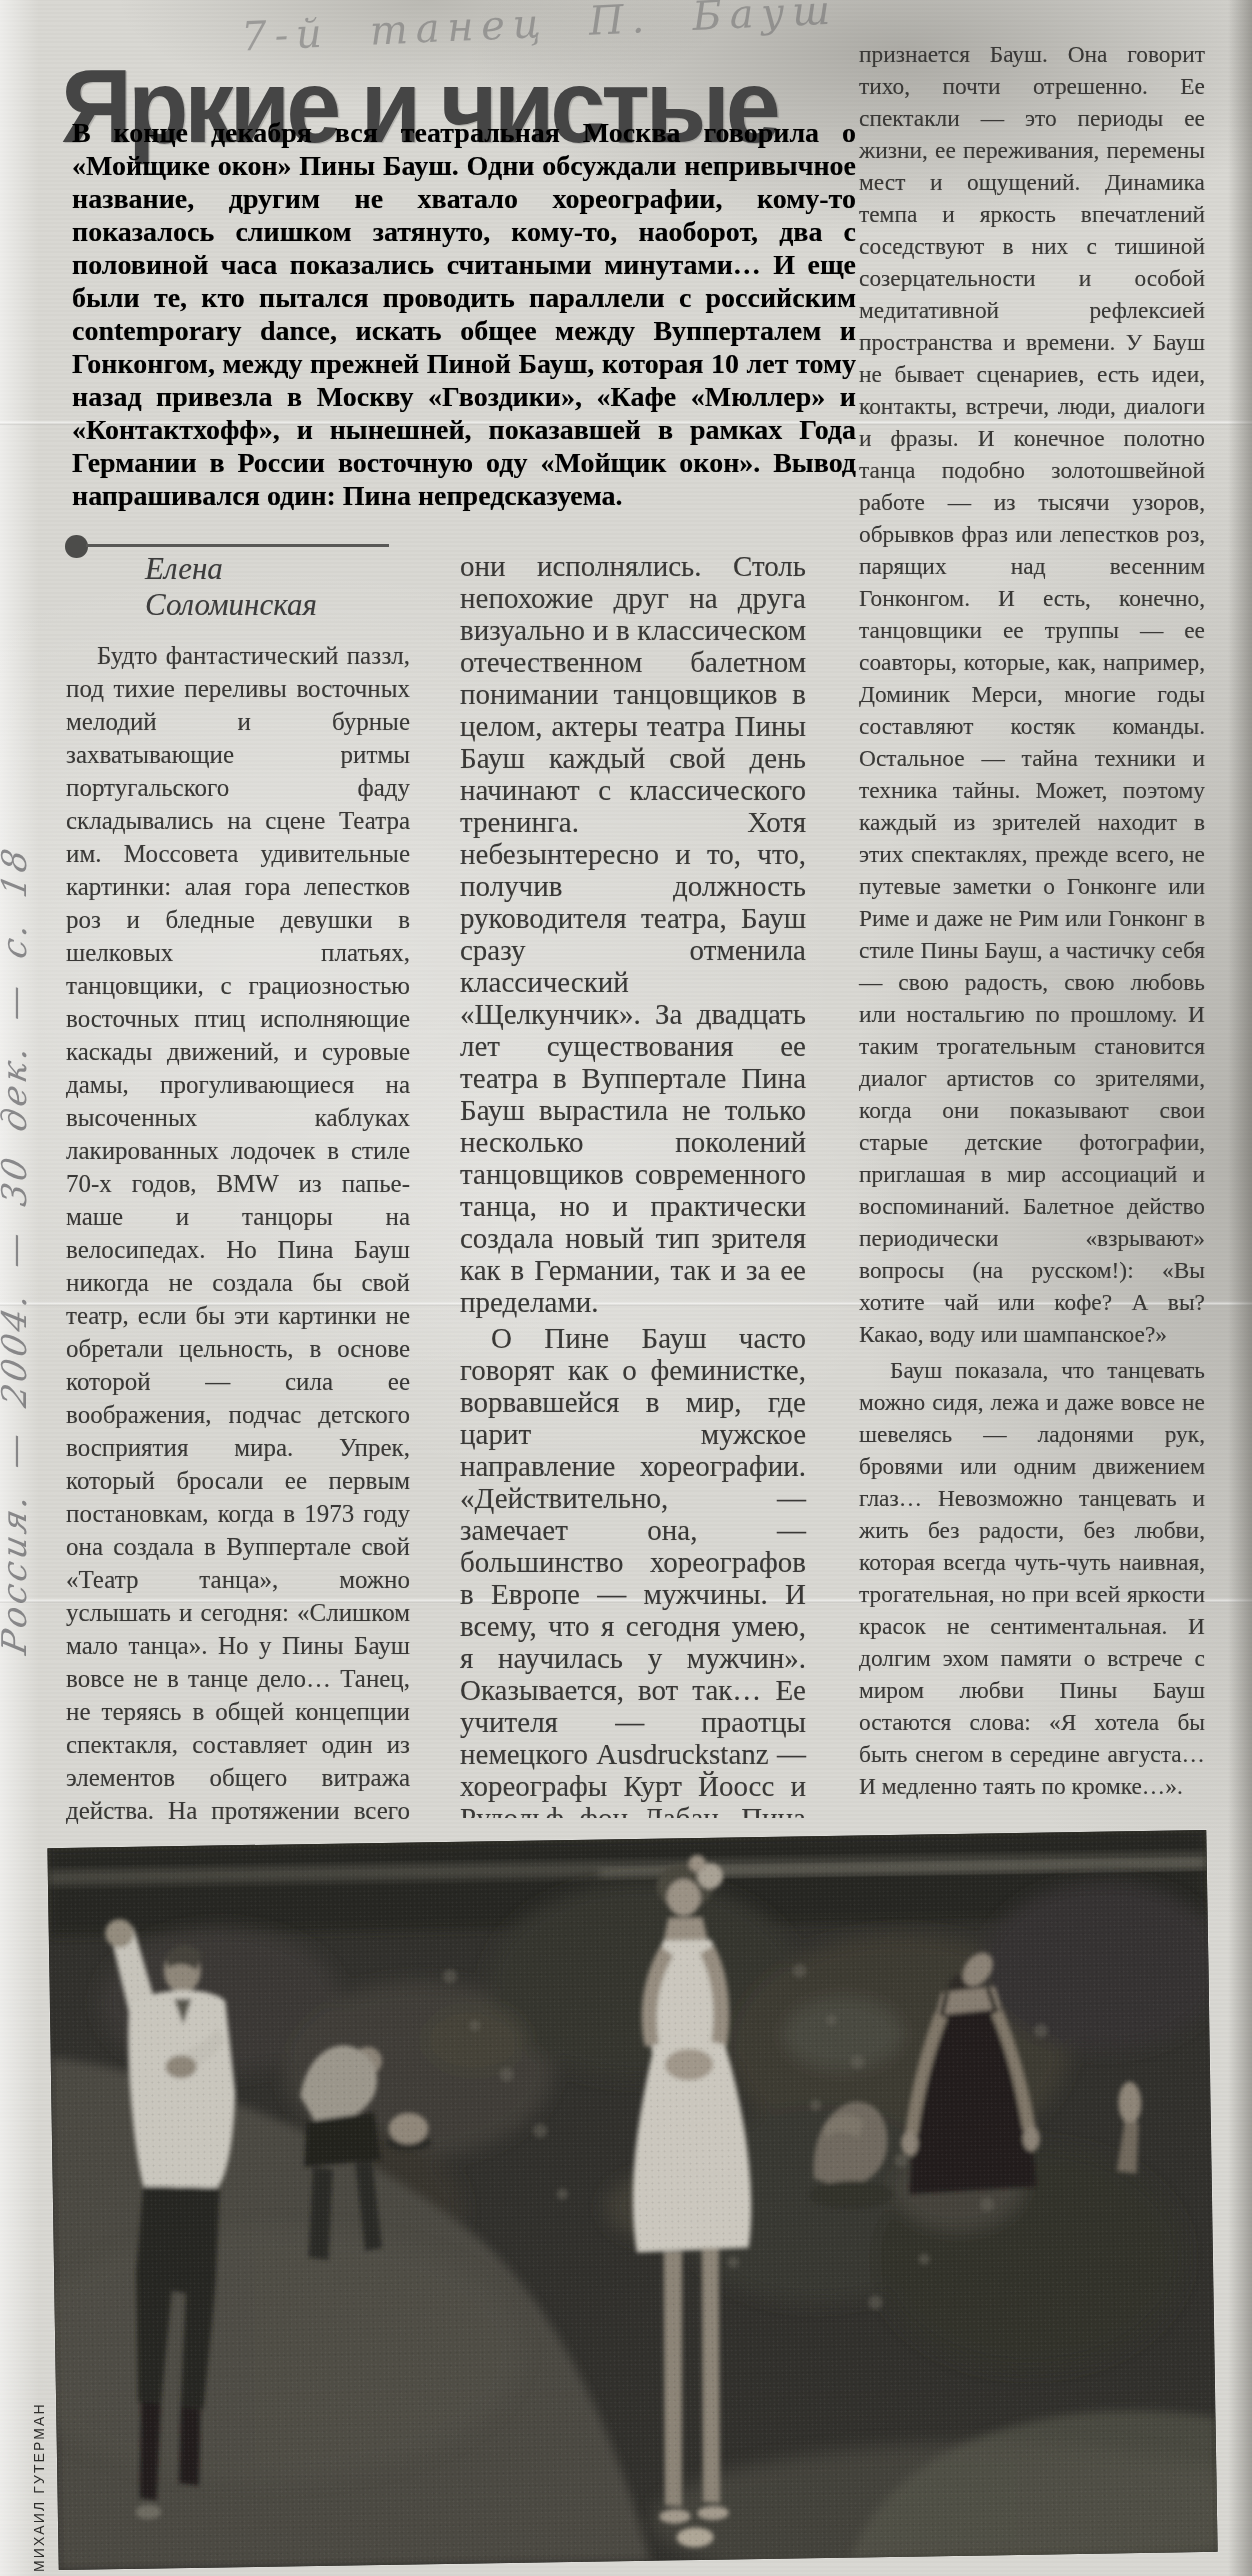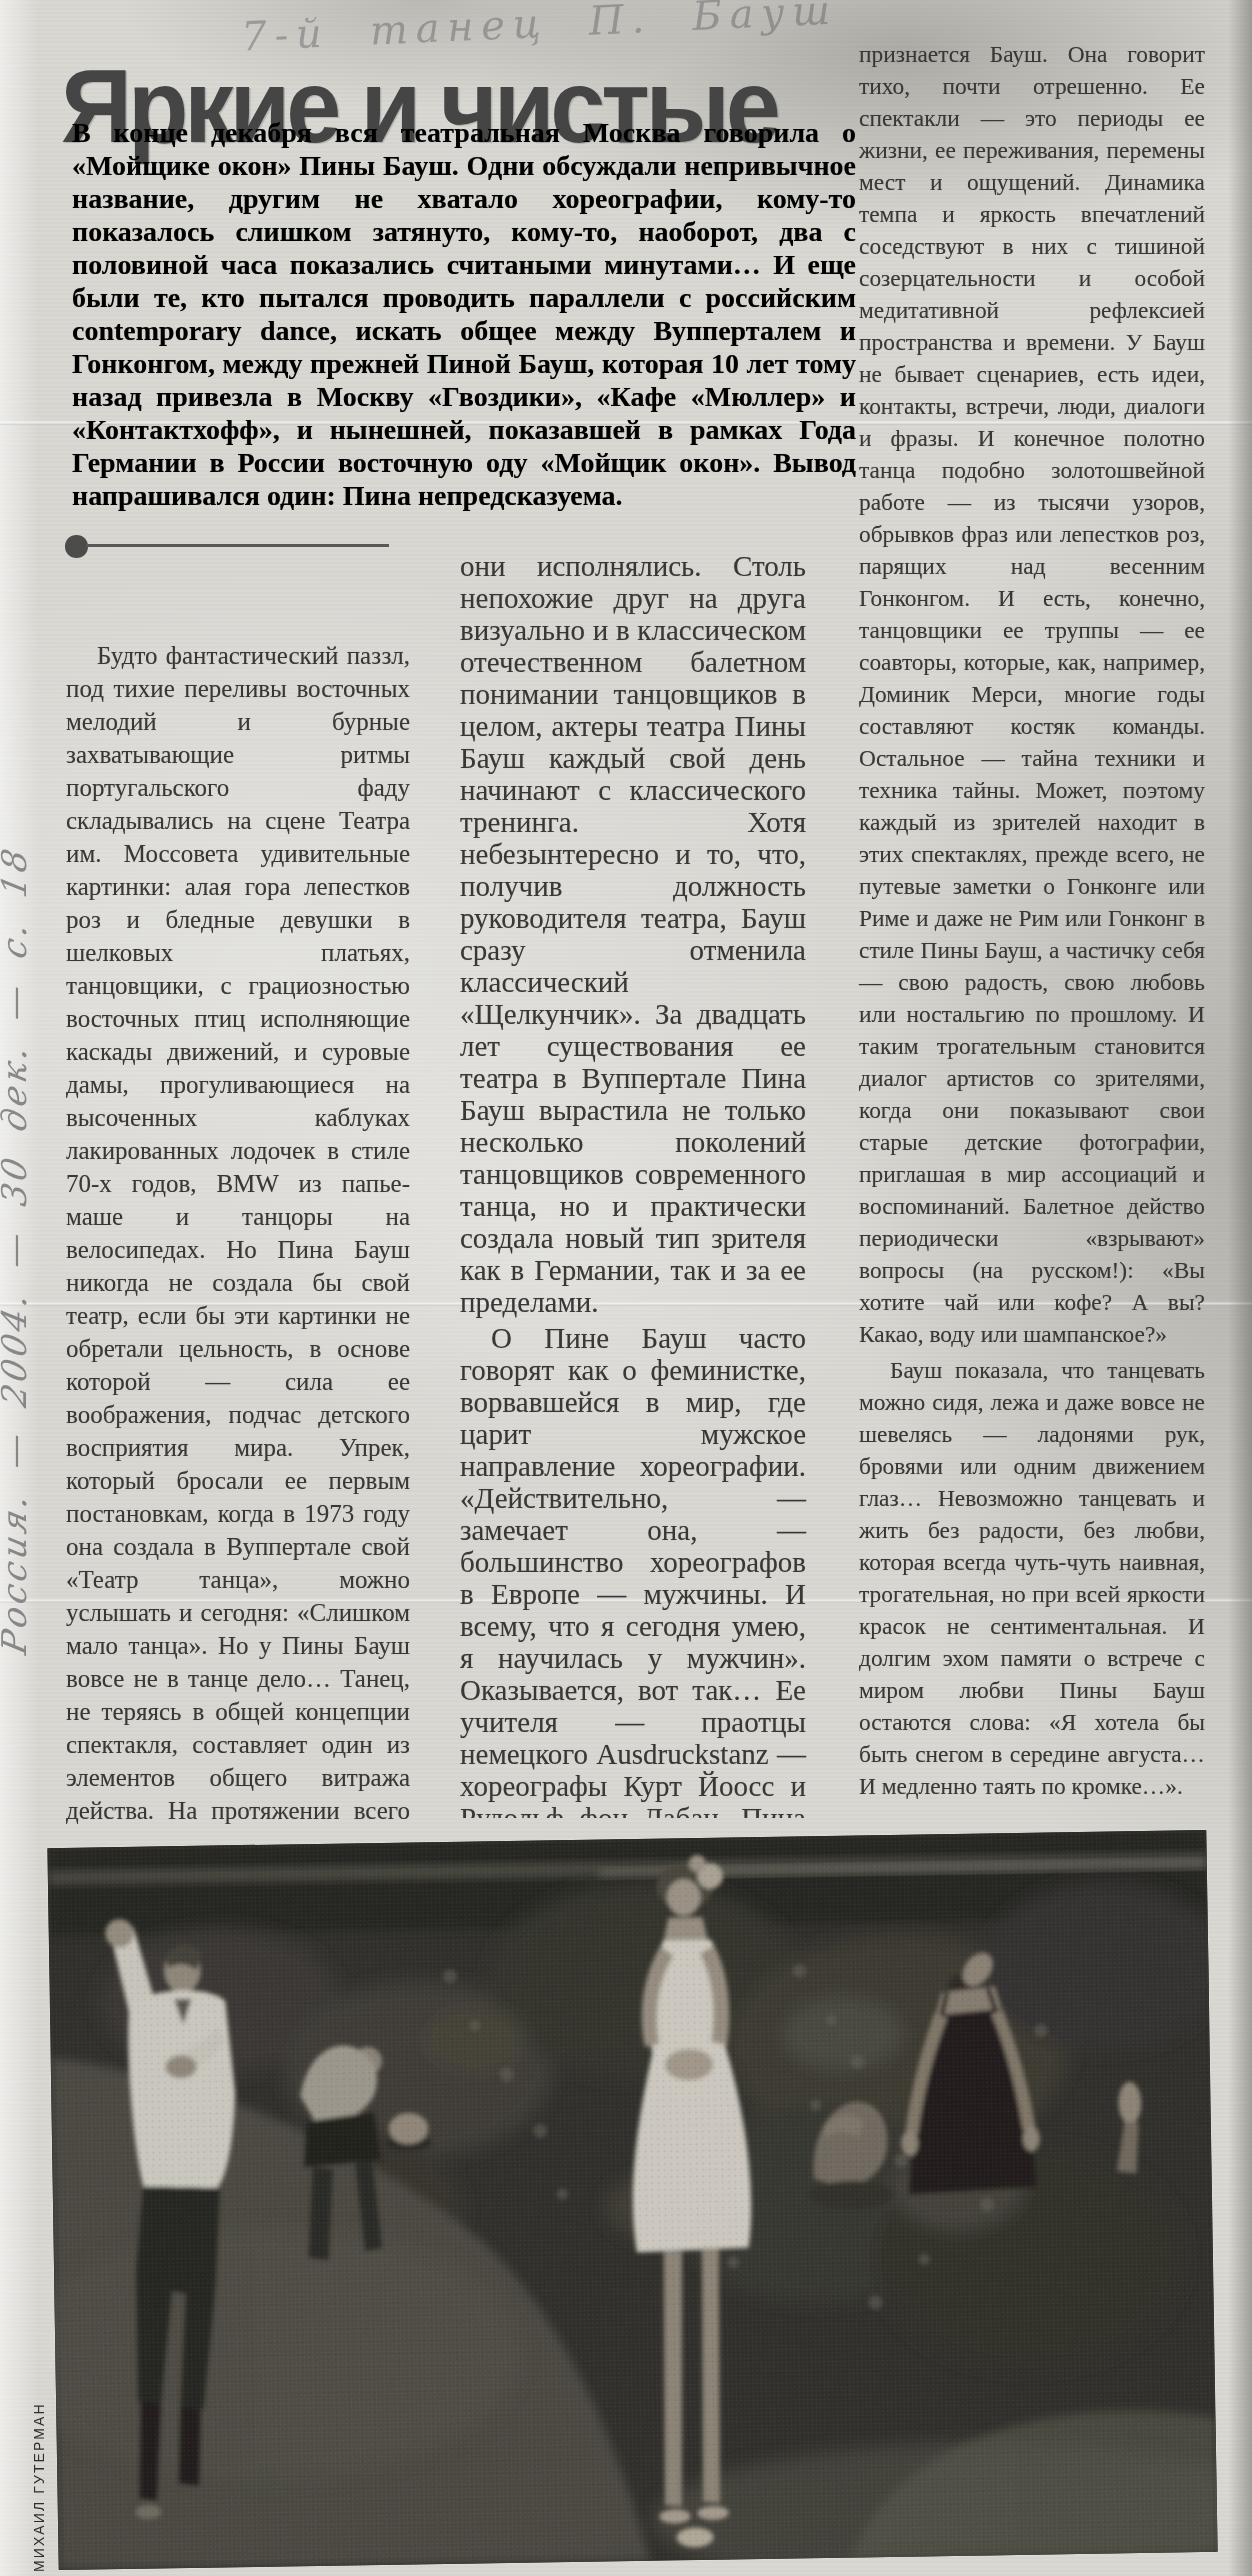--- a/index.html
+++ b/index.html
@@ -99,20 +99,21 @@
 
   <div class="hand-note">7-й танец П. Бауш</div>
   <div class="margin-note">Россия. — 2004. — 30 дек. — с. 18</div>
 
   <h1 class="title">Яркие и чистые</h1>
 
   <p class="lead">В конце декабря вся театральная Москва говорила о «Мойщике окон» Пины Бауш. Одни обсуждали непривычное название, другим не хватало хореографии, кому-то показалось слишком затянуто, кому-то, наоборот, два с половиной часа показались считаными минутами… И еще были те, кто пытался проводить параллели с российским contemporary dance, искать общее между Вупперталем и Гонконгом, между прежней Пиной Бауш, которая 10 лет тому назад привезла в Москву «Гвоздики», «Кафе «Мюллер» и «Контактхофф», и нынешней, показавшей в рамках Года Германии в России восточную оду «Мойщик окон». Вывод напрашивался один: Пина непредсказуема.</p>
 
   <div class="byline-dot"></div>
   <div class="byline-rule"></div>
+  <div class="byline">Елена Соломинская</div>
 
   <div class="col col1">
     <p class="indent">Будто фантастический паззл, под тихие переливы восточных мелодий и бурные захватывающие ритмы португальского фаду складывались на сцене Театра им. Моссовета удивительные картинки: алая гора лепестков роз и бледные девушки в шелковых платьях, танцовщики, с грациозностью восточных птиц исполняющие каскады движений, и суровые дамы, прогуливающиеся на высоченных каблуках лакированных лодочек в стиле 70-х годов, BMW из папье-маше и танцоры на велосипедах. Но Пина Бауш никогда не создала бы свой театр, если бы эти картинки не обретали цельность, в основе которой — сила ее воображения, подчас детского восприятия мира. Упрек, который бросали ее первым постановкам, когда в 1973 году она создала в Вуппертале свой «Театр танца», можно услышать и сегодня: «Слишком мало танца». Но у Пины Бауш вовсе не в танце дело… Танец, не теряясь в общей концепции спектакля, составляет один из элементов общего витража действа. На протяжении всего спектакля меня не покидало ощущение, что все эти мелкие шаги, движения, позы, туры и переходы — дело чистой импровизации, с такой легкостью</p>
   </div>
 
   <div class="col col2">
     <p>они исполнялись. Столь непохожие друг на друга визуально и в классическом отечественном балетном понимании танцовщиков в целом, актеры театра Пины Бауш каждый свой день начинают с классического тренинга. Хотя небезынтересно и то, что, получив должность руководителя театра, Бауш сразу отменила классический «Щелкунчик». За двадцать лет существования ее театра в Вуппертале Пина Бауш вырастила не только несколько поколений танцовщиков современного танца, но и практически создала новый тип зрителя как в Германии, так и за ее пределами.</p>
     <p class="indent">О Пине Бауш часто говорят как о феминистке, ворвавшейся в мир, где царит мужское направление хореографии. «Действительно, — замечает она, — большинство хореографов в Европе — мужчины. И всему, что я сегодня умею, я научилась у мужчин». Оказывается, вот так… Ее учителя — праотцы немецкого Ausdruckstanz — хореографы Курт Йоосс и Рудольф фон Лабан. Пина Бауш была прилежной ученицей эссенской балетной школы «Фолькванг», мечтавшей о танце, которой удалось стать хореографом, но так и не удалось станцевать желаемые роли. «Может, судьба подарит мне еще этот шанс», — мечтательно</p>
   </div>
 

